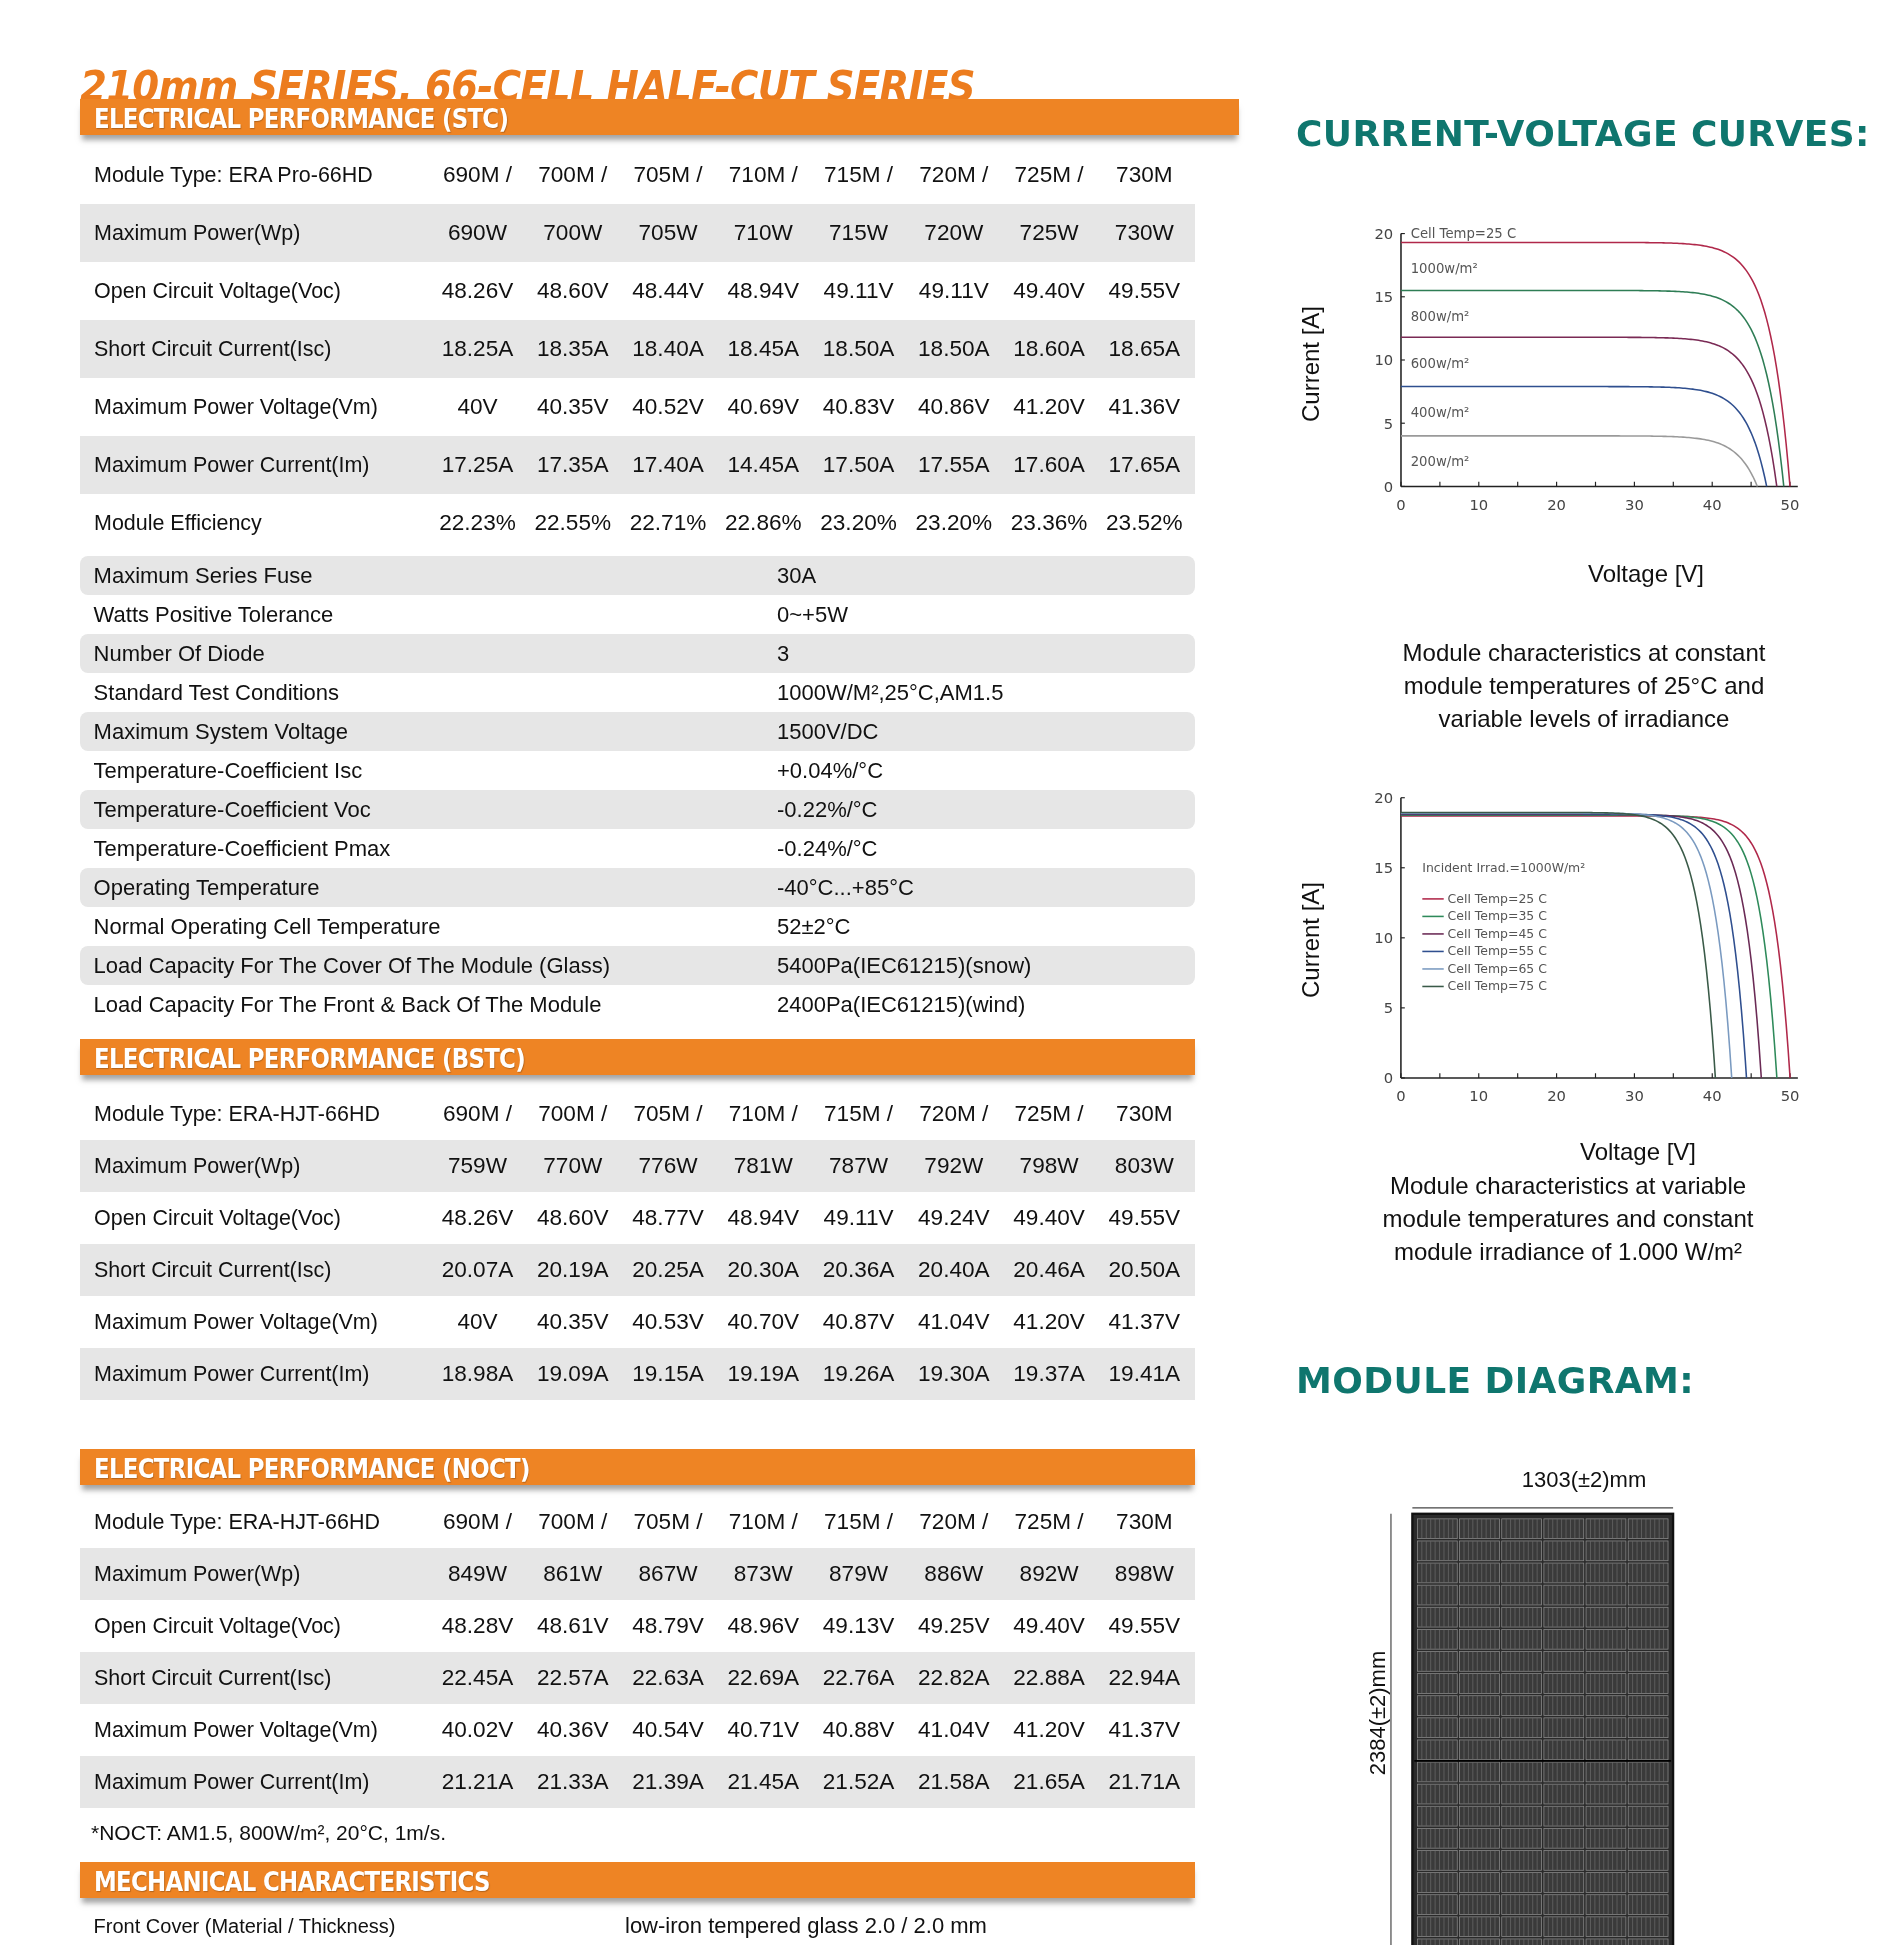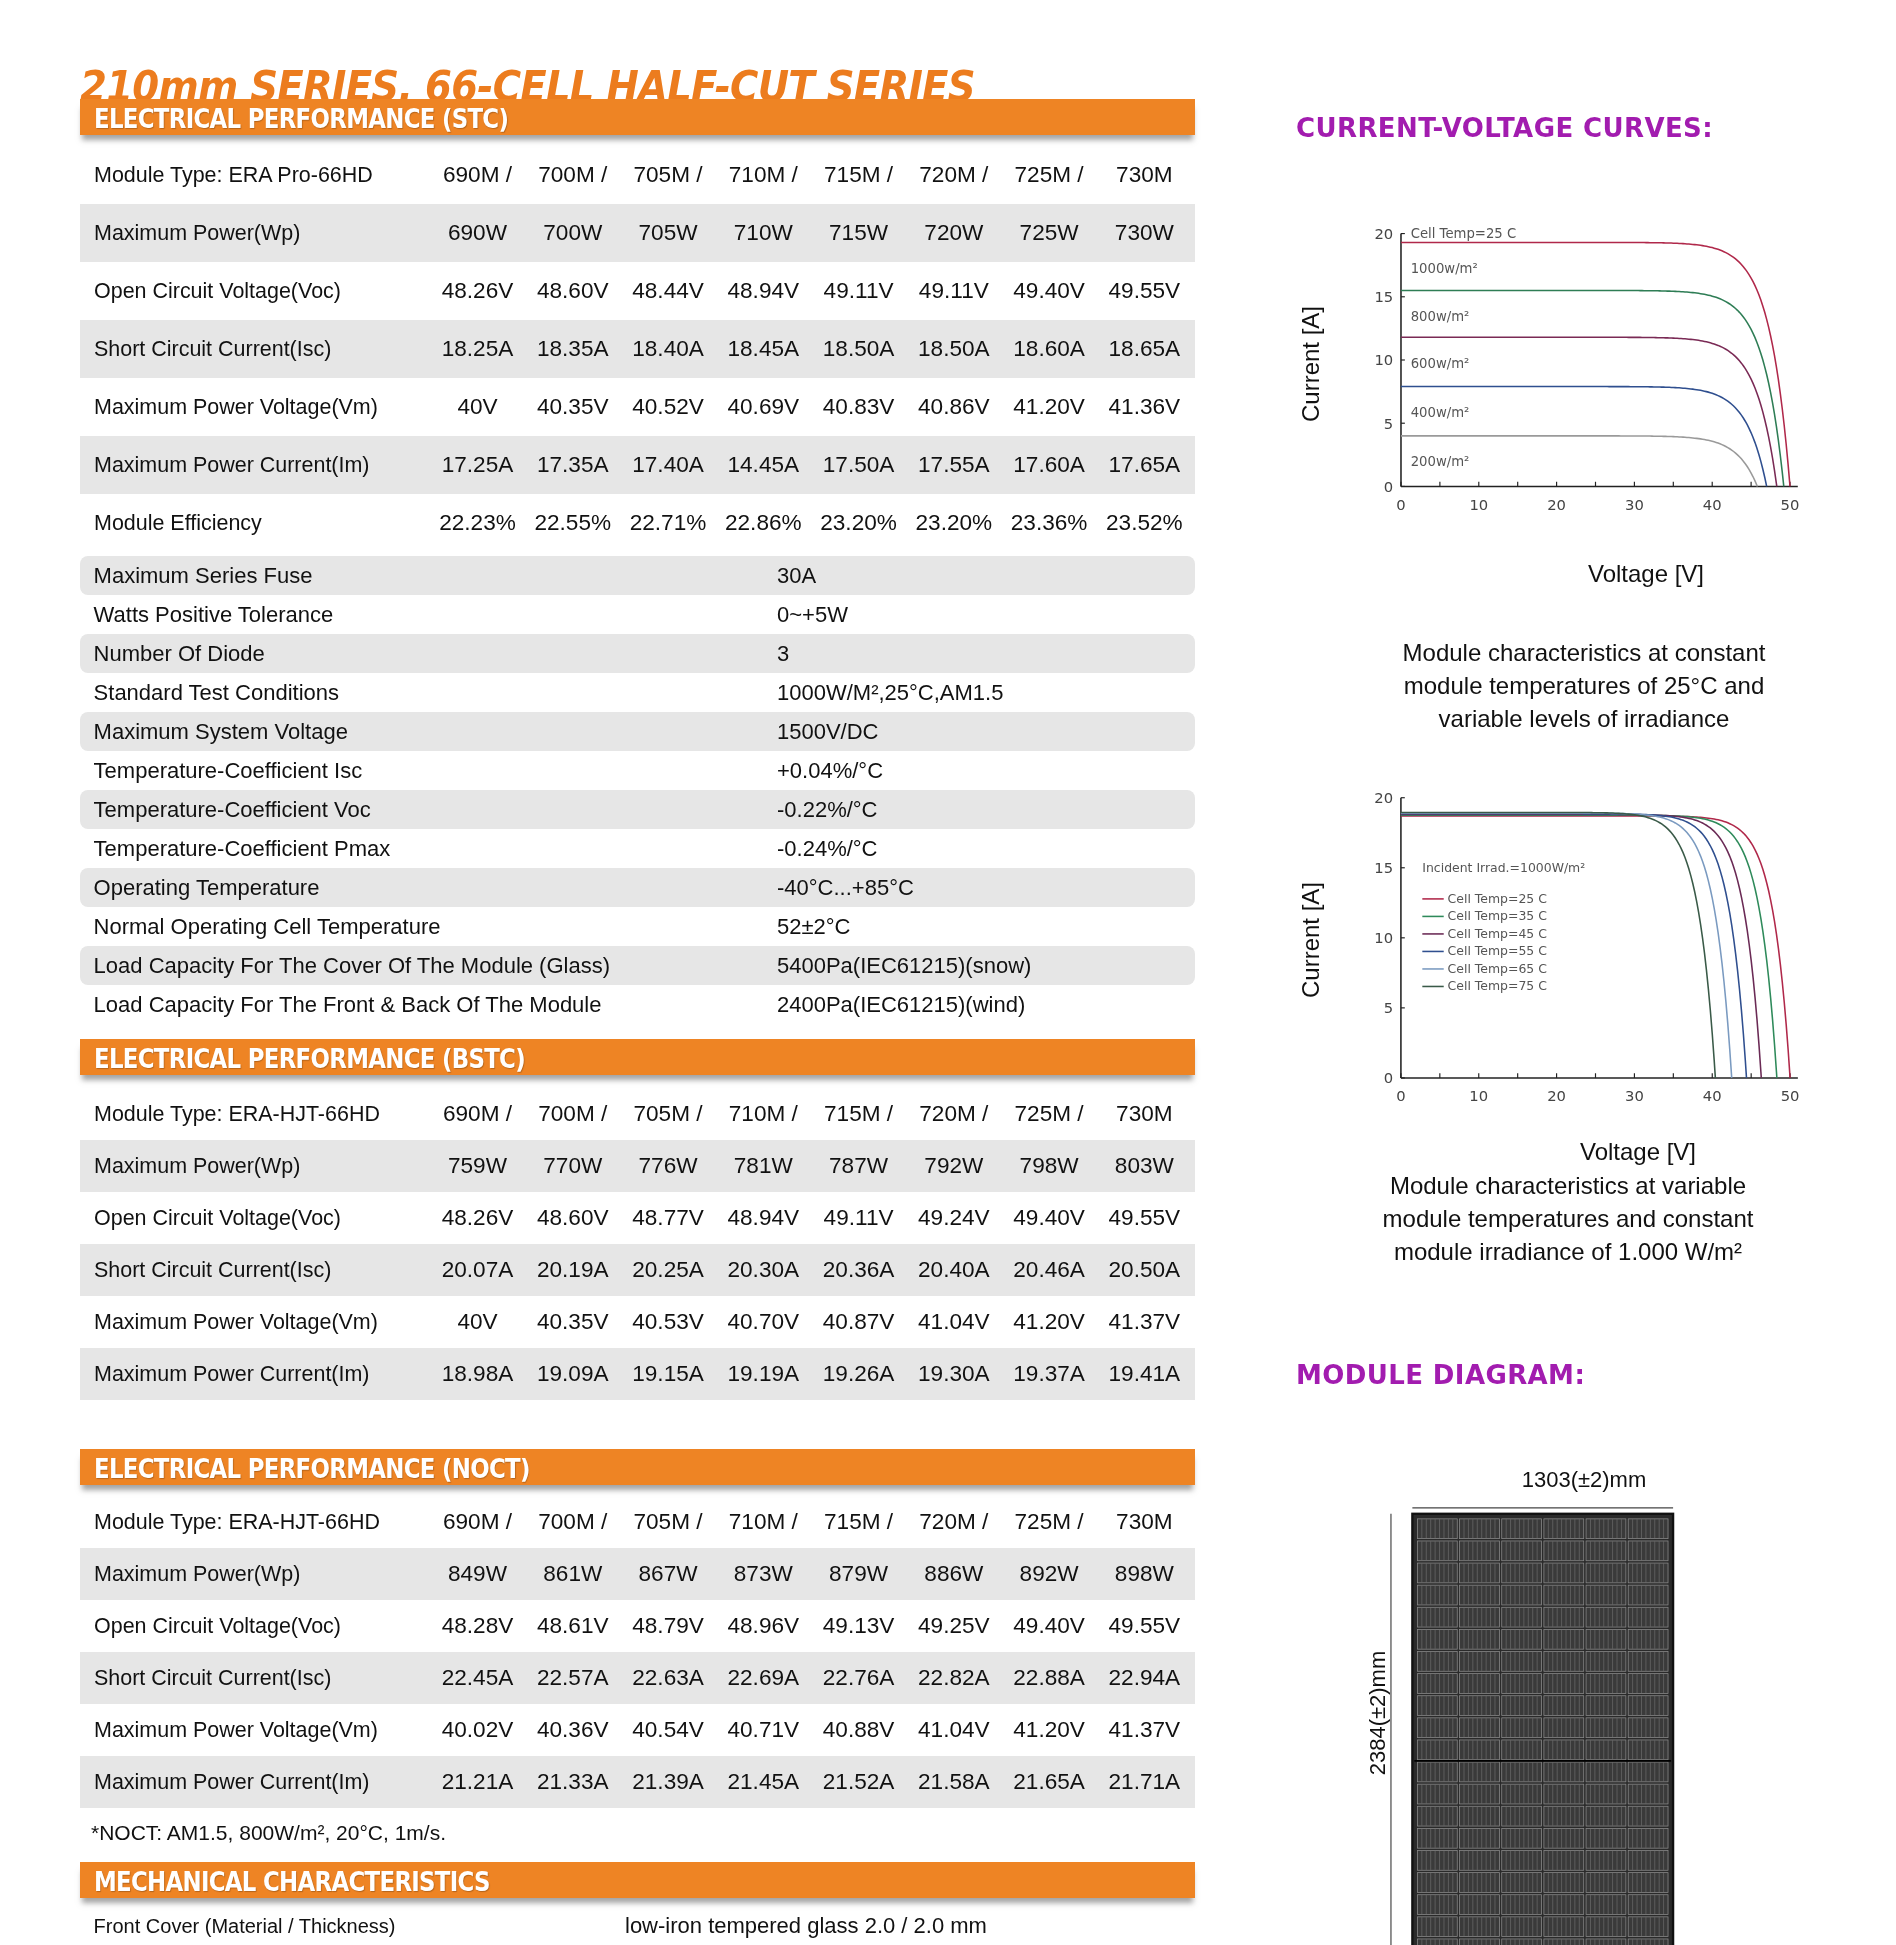--- a/index.html
+++ b/index.html
@@ -31,31 +31,31 @@
   .srow .val { position: absolute; left: 697px; font-size: 22px; white-space: nowrap; }
   .note { position: absolute; left: 91px; font-size: 21px; }
 
   
   .mtable { position: absolute; left: 80px; width: 1115px; }
   .mrow { position: relative; border-bottom: 3.1px solid #c8c8c8; display: flex; align-items: center; }
   .mrow .lbl { position: absolute; left: 13.6px; font-size: 20px; white-space: nowrap; }
   .mrow .val { position: absolute; left: 545px; font-size: 22px; line-height: 24px; width: 553px; }
 
   
-  .rhead { position: absolute; font-size: 26px; font-weight: bold; color: #a21caf; font-family: "DejaVu Sans", sans-serif; letter-spacing: 0.4px; }
+  .rhead { position: absolute; font-size: 36px; font-weight: bold; color: #0f766e; font-family: "DejaVu Sans", sans-serif; letter-spacing: 0.4px; }
   .ylab { position: absolute; font-size: 24px; transform: rotate(-90deg); transform-origin: center; white-space: nowrap; }
   .caption { position: absolute; text-align: center; font-size: 24px; line-height: 33px; width: 428px; }
   svg text { font-family: "DejaVu Sans", sans-serif; }
 </style>
 </head>
 <body>
 
 <div id="page-title" class="abs">210mm SERIES, 66-CELL HALF-CUT SERIES</div>
 
-<div class="sec-bar" style="top:99px;">
+<div class="sec-bar" style="top:99px;padding-left:44px;">
   <span>ELECTRICAL PERFORMANCE (STC)</span>
 </div>
 <div class="etable" id="stc-table" style="top:146px;">
     <div class="erow" style="height: 58px;">
       <span class="lbl">Module Type: ERA Pro-66HD</span>
       <div class="vals">
         <span>690M /</span>
         <span>700M /</span>
         <span>705M /</span>
         <span>710M /</span>

